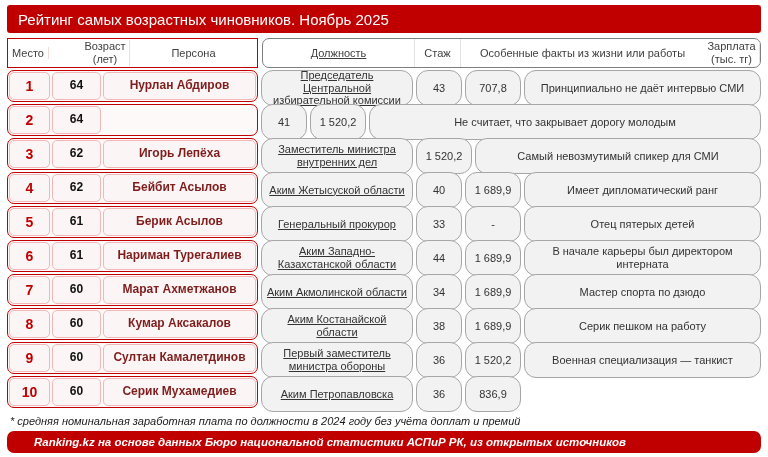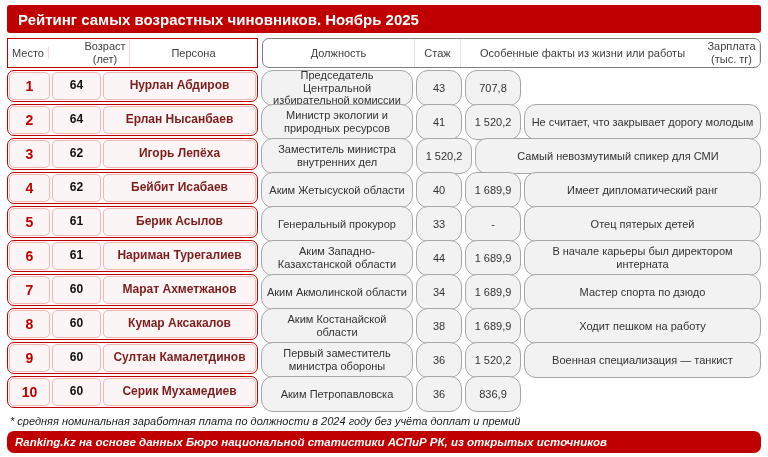--- a/index.html
+++ b/index.html
@@ -3,21 +3,21 @@
 <meta charset="utf-8">
 <style>
   * { box-sizing: border-box; margin: 0; padding: 0; }
   html, body { width: 768px; height: 457px; overflow: hidden; background: #ffffff; }
   body { font-family: "Liberation Sans", "DejaVu Sans", sans-serif; color: #262626; }
 
   .page { width: 768px; height: 457px; background: #ffffff; padding: 5px 7px 4px; display: flex; flex-direction: column; }
 
   .title-banner {
     background: #C00000; border-radius: 3px; color: #ffffff;
-    font-weight: bold; font-size: 15px; height: 28px;
+    font-weight: normal; font-size: 15px; height: 28px;
     display: flex; align-items: center; padding: 0 11px; flex: 0 0 auto;
   }
 
   .table-wrap { flex: 1 1 auto; margin-top: 5px; }
 
   .row { display: flex; height: 30px; margin-bottom: 2px; }
   .data-row { height: 32px; }
 
   
   .row-left {
@@ -35,21 +35,21 @@
   }
   .place  { flex: 0 0 41px; font-weight: bold; font-size: 14px; color: #C00000; }
   .age    { flex: 0 0 49px; font-weight: bold; font-size: 12px; color: #111111; margin-left: 32px; }
   .person { flex: 1 1 auto; font-weight: bold; font-size: 12px; color: #7f1d1d; }
 
   
   .cell.gray {
     border: 1px solid #A6A6A6; border-radius: 12px; background: #F2F2F2;
     margin-left: 3px; font-size: 11px; color: #333333; padding: 17px 4px;
   }
-  .position { flex: 0 0 152px; }
+  .position { flex: 0 0 152px; text-decoration: underline; }
   .exp      { flex: 0 0 46px; }
   .salary   { flex: 0 0 56px; }
   .facts    { flex: 1 1 auto; }
 
   
   .header-left {
     width: 251px; flex: 0 0 251px; display: flex;
     border: 1.5px solid #C00000; border-radius: 0; background: #ffffff;
     align-items: center; overflow: hidden;
   }
@@ -65,21 +65,21 @@
   .hcell { display: flex; align-items: center; justify-content: center; text-align: center; line-height: 1.15; padding: 0 3px; }
 
   .footnote {
     font-style: italic; font-size: 11px; color: #1a1a1a;
     margin: 3px 3px 4px; flex: 0 0 auto;
   }
 
   .source-banner {
     background: #C00000; border-radius: 7px; color: #ffffff;
     font-style: italic; font-weight: bold; font-size: 11.5px;
-    height: 22px; display: flex; align-items: center; padding: 0 8px; flex: 0 0 auto;
+    height: 22px; display: flex; align-items: center; padding: 0 27px; flex: 0 0 auto;
   }
 </style>
 </head>
 <body>
 
 <div class="page">
 
   <div class="title-banner">Рейтинг самых возрастных чиновников. Ноябрь 2025</div>
 
   <div class="table-wrap">
@@ -101,50 +101,49 @@
     <div>
   <div class="row data-row">
     <div class="row-left">
       <div class="cell pink place">1</div>
       <div class="cell pink age">64</div>
       <div class="cell pink person">Нурлан Абдиров</div>
     </div>
     <div class="cell gray position">Председатель Центральной избирательной комиссии</div>
     <div class="cell gray exp">43</div>
     <div class="cell gray salary">707,8</div>
+    <div class="cell gray facts">Принципиально не даёт интервью СМИ</div>
   </div>
 
   <div class="row data-row">
     <div class="row-left">
       <div class="cell pink place">2</div>
       <div class="cell pink age">64</div>
-      <div class="cell pink person">Ерлан Нысанбаев</div>
-    </div>
-    <div class="cell gray position">Министр экологии и природных ресурсов</div>
+    </div>
     <div class="cell gray exp">41</div>
     <div class="cell gray salary">1 520,2</div>
     <div class="cell gray facts">Не считает, что закрывает дорогу молодым</div>
   </div>
 
   <div class="row data-row">
     <div class="row-left">
       <div class="cell pink place">3</div>
       <div class="cell pink age">62</div>
       <div class="cell pink person">Игорь Лепёха</div>
     </div>
     <div class="cell gray position">Заместитель министра внутренних дел</div>
     <div class="cell gray salary">1 520,2</div>
     <div class="cell gray facts">Самый невозмутимый спикер для СМИ</div>
   </div>
 
   <div class="row data-row">
     <div class="row-left">
       <div class="cell pink place">4</div>
       <div class="cell pink age">62</div>
-      <div class="cell pink person">Бейбит Исабаев</div>
+      <div class="cell pink person">Бейбит Асылов</div>
     </div>
     <div class="cell gray position">Аким Жетысуской области</div>
     <div class="cell gray exp">40</div>
     <div class="cell gray salary">1 689,9</div>
     <div class="cell gray facts">Имеет дипломатический ранг</div>
   </div>
 
   <div class="row data-row">
     <div class="row-left">
       <div class="cell pink place">5</div>
@@ -183,21 +182,21 @@
 
   <div class="row data-row">
     <div class="row-left">
       <div class="cell pink place">8</div>
       <div class="cell pink age">60</div>
       <div class="cell pink person">Кумар Аксакалов</div>
     </div>
     <div class="cell gray position">Аким Костанайской области</div>
     <div class="cell gray exp">38</div>
     <div class="cell gray salary">1 689,9</div>
-    <div class="cell gray facts">Ходит пешком на работу</div>
+    <div class="cell gray facts">Серик пешком на работу</div>
   </div>
 
   <div class="row data-row">
     <div class="row-left">
       <div class="cell pink place">9</div>
       <div class="cell pink age">60</div>
       <div class="cell pink person">Султан Камалетдинов</div>
     </div>
     <div class="cell gray position">Первый заместитель министра обороны</div>
     <div class="cell gray exp">36</div>

